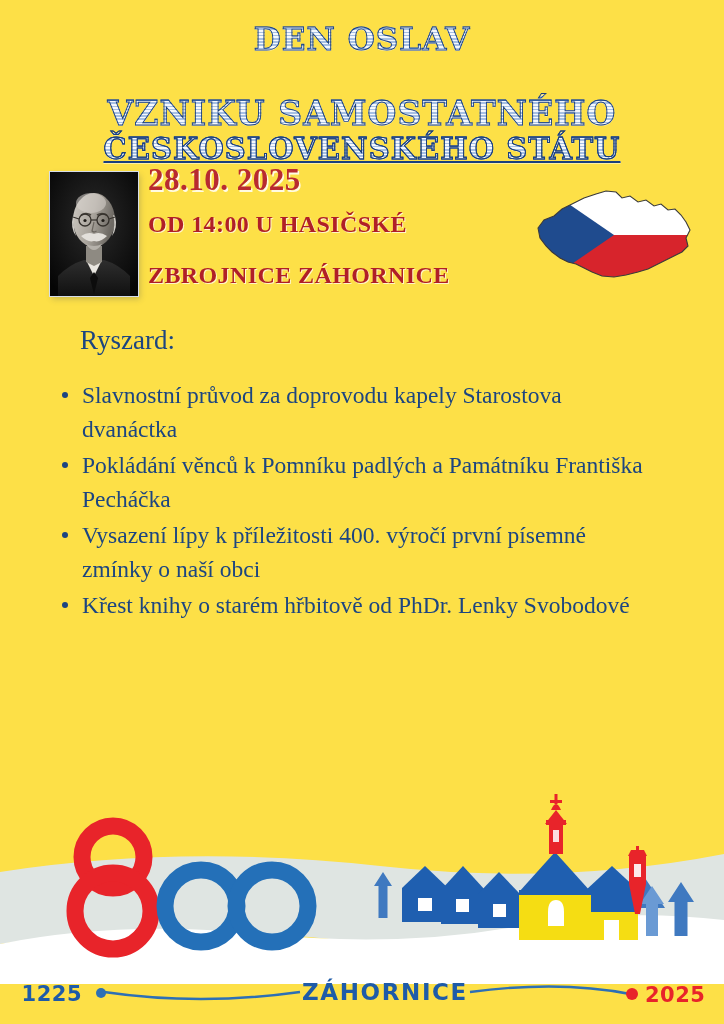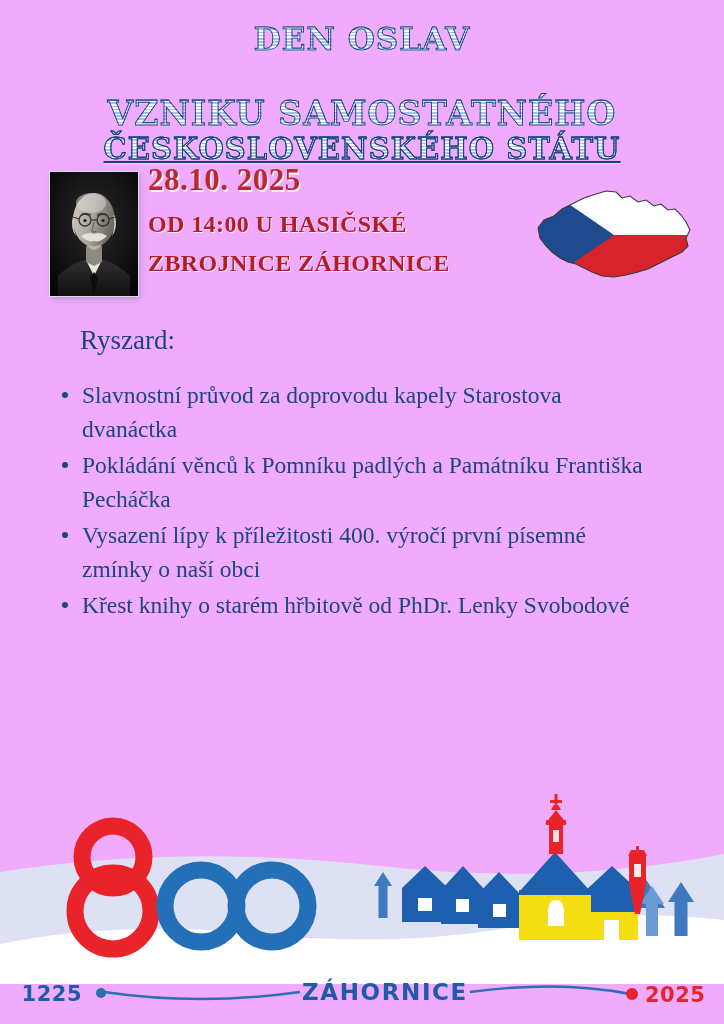--- a/index.html
+++ b/index.html
@@ -5,21 +5,21 @@
   html, body {
     margin: 0;
     padding: 0;
     background: #ffffff;
   }
   #poster {
     position: relative;
     width: 724px;
     height: 1024px;
     overflow: hidden;
-    background: #f0abfc;
+    background: #fde047;
     font-family: "Liberation Serif", "DejaVu Serif", serif;
   }
 
   
   .title-block {
     position: absolute;
     top: 22px;
     left: 0;
     width: 724px;
     text-align: center;
@@ -77,21 +77,21 @@
   }
   .venue-line {
     font-family: "Liberation Serif", "DejaVu Serif", serif;
     font-weight: 700;
     font-size: 24px;
     color: #b01f27;
     letter-spacing: 0.4px;
     margin-top: 13px;
     text-shadow: 1px 1px 0 rgba(255,255,255,0.7);
   }
-  .venue-line.second { margin-top: 12px; }
+  .venue-line.second { margin-top: 24px; }
 
   
   .map-wrap {
     position: absolute;
     left: 528px;
     top: 176px;
     width: 172px;
     height: 118px;
   }
   .map-wrap svg { display: block; width: 100%; height: 100%; }

